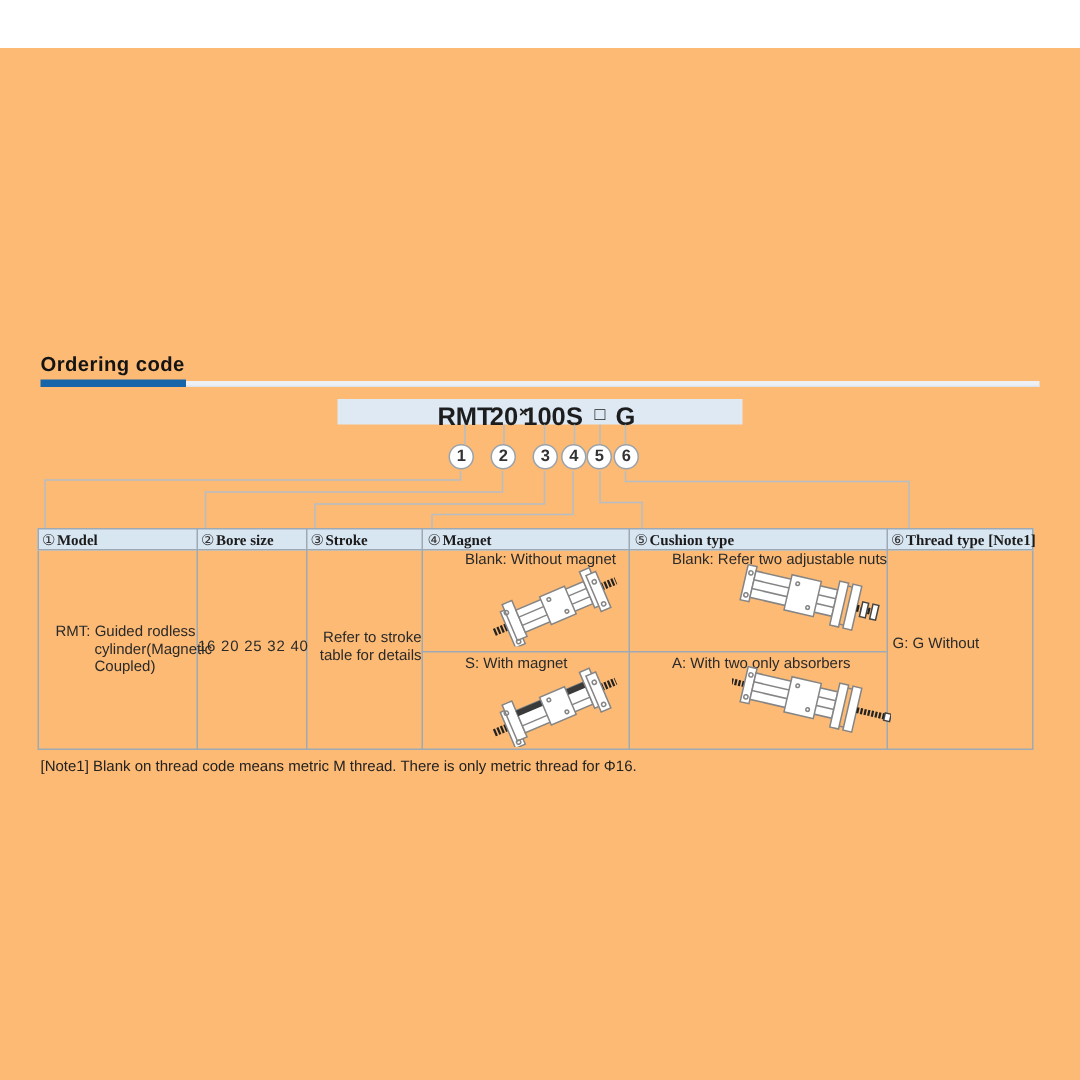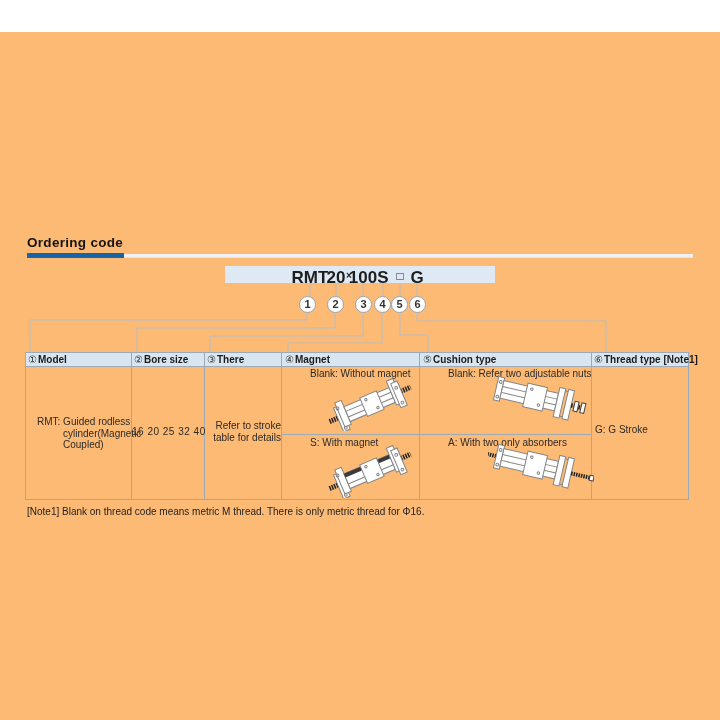--- a/index.html
+++ b/index.html
@@ -23,21 +23,21 @@
   
   .num-circle{
     position:absolute;width:17px;height:17px;border:1px solid #9aa3ab;border-radius:50%;
     background:#fff;box-sizing:border-box;text-align:center;line-height:15px;
     font-size:11px;font-weight:bold;color:#333;
   }
 
   
   .tbl-outline{left:25px;top:320px;width:664px;height:148px;border:1px solid #9daab5;box-sizing:border-box;}
   .tbl-header{left:25px;top:320px;width:664px;height:15px;background:#d8e6f2;border:1px solid #9daab5;border-bottom:1px solid #9daab5;box-sizing:border-box;}
-  .hcell{position:absolute;top:322px;font-size:10px;font-weight:bold;color:#1b1b1b;white-space:nowrap;}
+  .hcell{position:absolute;top:322px;font-size:10px;font-weight:bold;color:#1b1b1b;white-space:nowrap;font-family:Liberation Serif, serif;}
   .hcell .cnum{font-weight:normal;font-size:10px;margin-right:1px;color:#333;}
   .vsep{position:absolute;top:320px;width:1px;height:148px;background:#9daab5;}
   .subdiv{position:absolute;left:281px;top:402px;width:310px;height:1px;background:#9daab5;}
 
   .cell-text{position:absolute;font-size:10px;color:#2a2a2a;white-space:nowrap;}
   .model-cell{left:37px;top:384px;width:100px;line-height:11.5px;white-space:normal;}
   .model-cell .indent{display:block;margin-left:26px;}
   .bore-cell{left:132px;top:394px;width:72px;text-align:right;letter-spacing:.5px;}
   .stroke-cell{left:205px;top:388px;width:76px;text-align:right;line-height:11.5px;white-space:normal;}
   .opt-label{font-size:10px;color:#2a2a2a;padding-left:24px;}
@@ -99,21 +99,21 @@
   <div class="vsep" style="left:591px"></div>
   <div class="subdiv"></div>
 
   <div class="hcell" style="left:28px">
     <span class="cnum">①</span><span>Model</span>
   </div>
   <div class="hcell" style="left:134px">
     <span class="cnum">②</span><span>Bore size</span>
   </div>
   <div class="hcell" style="left:207px">
-    <span class="cnum">③</span><span>There</span>
+    <span class="cnum">③</span><span>Stroke</span>
   </div>
   <div class="hcell" style="left:285px">
     <span class="cnum">④</span><span>Magnet</span>
   </div>
   <div class="hcell" style="left:423px">
     <span class="cnum">⑤</span><span>Cushion type</span>
   </div>
   <div class="hcell" style="left:594px">
     <span class="cnum">⑥</span><span>Thread type [Note1]</span>
   </div>
@@ -126,21 +126,21 @@
   <div class="cell-text bore-cell">16 20 25 32 40</div>
   <div class="cell-text stroke-cell">
     <span>Refer to stroke</span><br>
     <span>table for details</span>
   </div>
 
   <div class="cell-text opt-label" style="left:286px;top:336px">Blank: Without magnet</div>
   <div class="cell-text opt-label" style="left:286px;top:405px">S: With magnet</div>
   <div class="cell-text opt-label" style="left:424px;top:336px">Blank: Refer two adjustable nuts</div>
   <div class="cell-text opt-label" style="left:424px;top:405px">A: With two only absorbers</div>
-  <div class="cell-text thread-cell">G: G Stroke</div>
+  <div class="cell-text thread-cell">G: G Without</div>
 
   <div class="draw" style="left:324px;top:341px">
     <svg width="94" height="58" viewBox="0 0 94 58">
       <g transform="translate(47,31) rotate(-23)" stroke="#858585" stroke-width="1" fill="none">
         <line x1="-45" y1="0" x2="-33" y2="0" stroke="#222" stroke-width="5" stroke-dasharray="1.5 1"></line>
         <line x1="30" y1="0" x2="43" y2="0" stroke="#222" stroke-width="5" stroke-dasharray="1.5 1"></line>
         <rect x="-36" y="-11" width="7" height="26" fill="#fff"></rect>
         <rect x="-33" y="-15" width="7" height="26" fill="#fff"></rect>
         <circle cx="-32.5" cy="-9" r="1.4"></circle>
           <circle cx="-32.5" cy="12" r="1.4"></circle>

